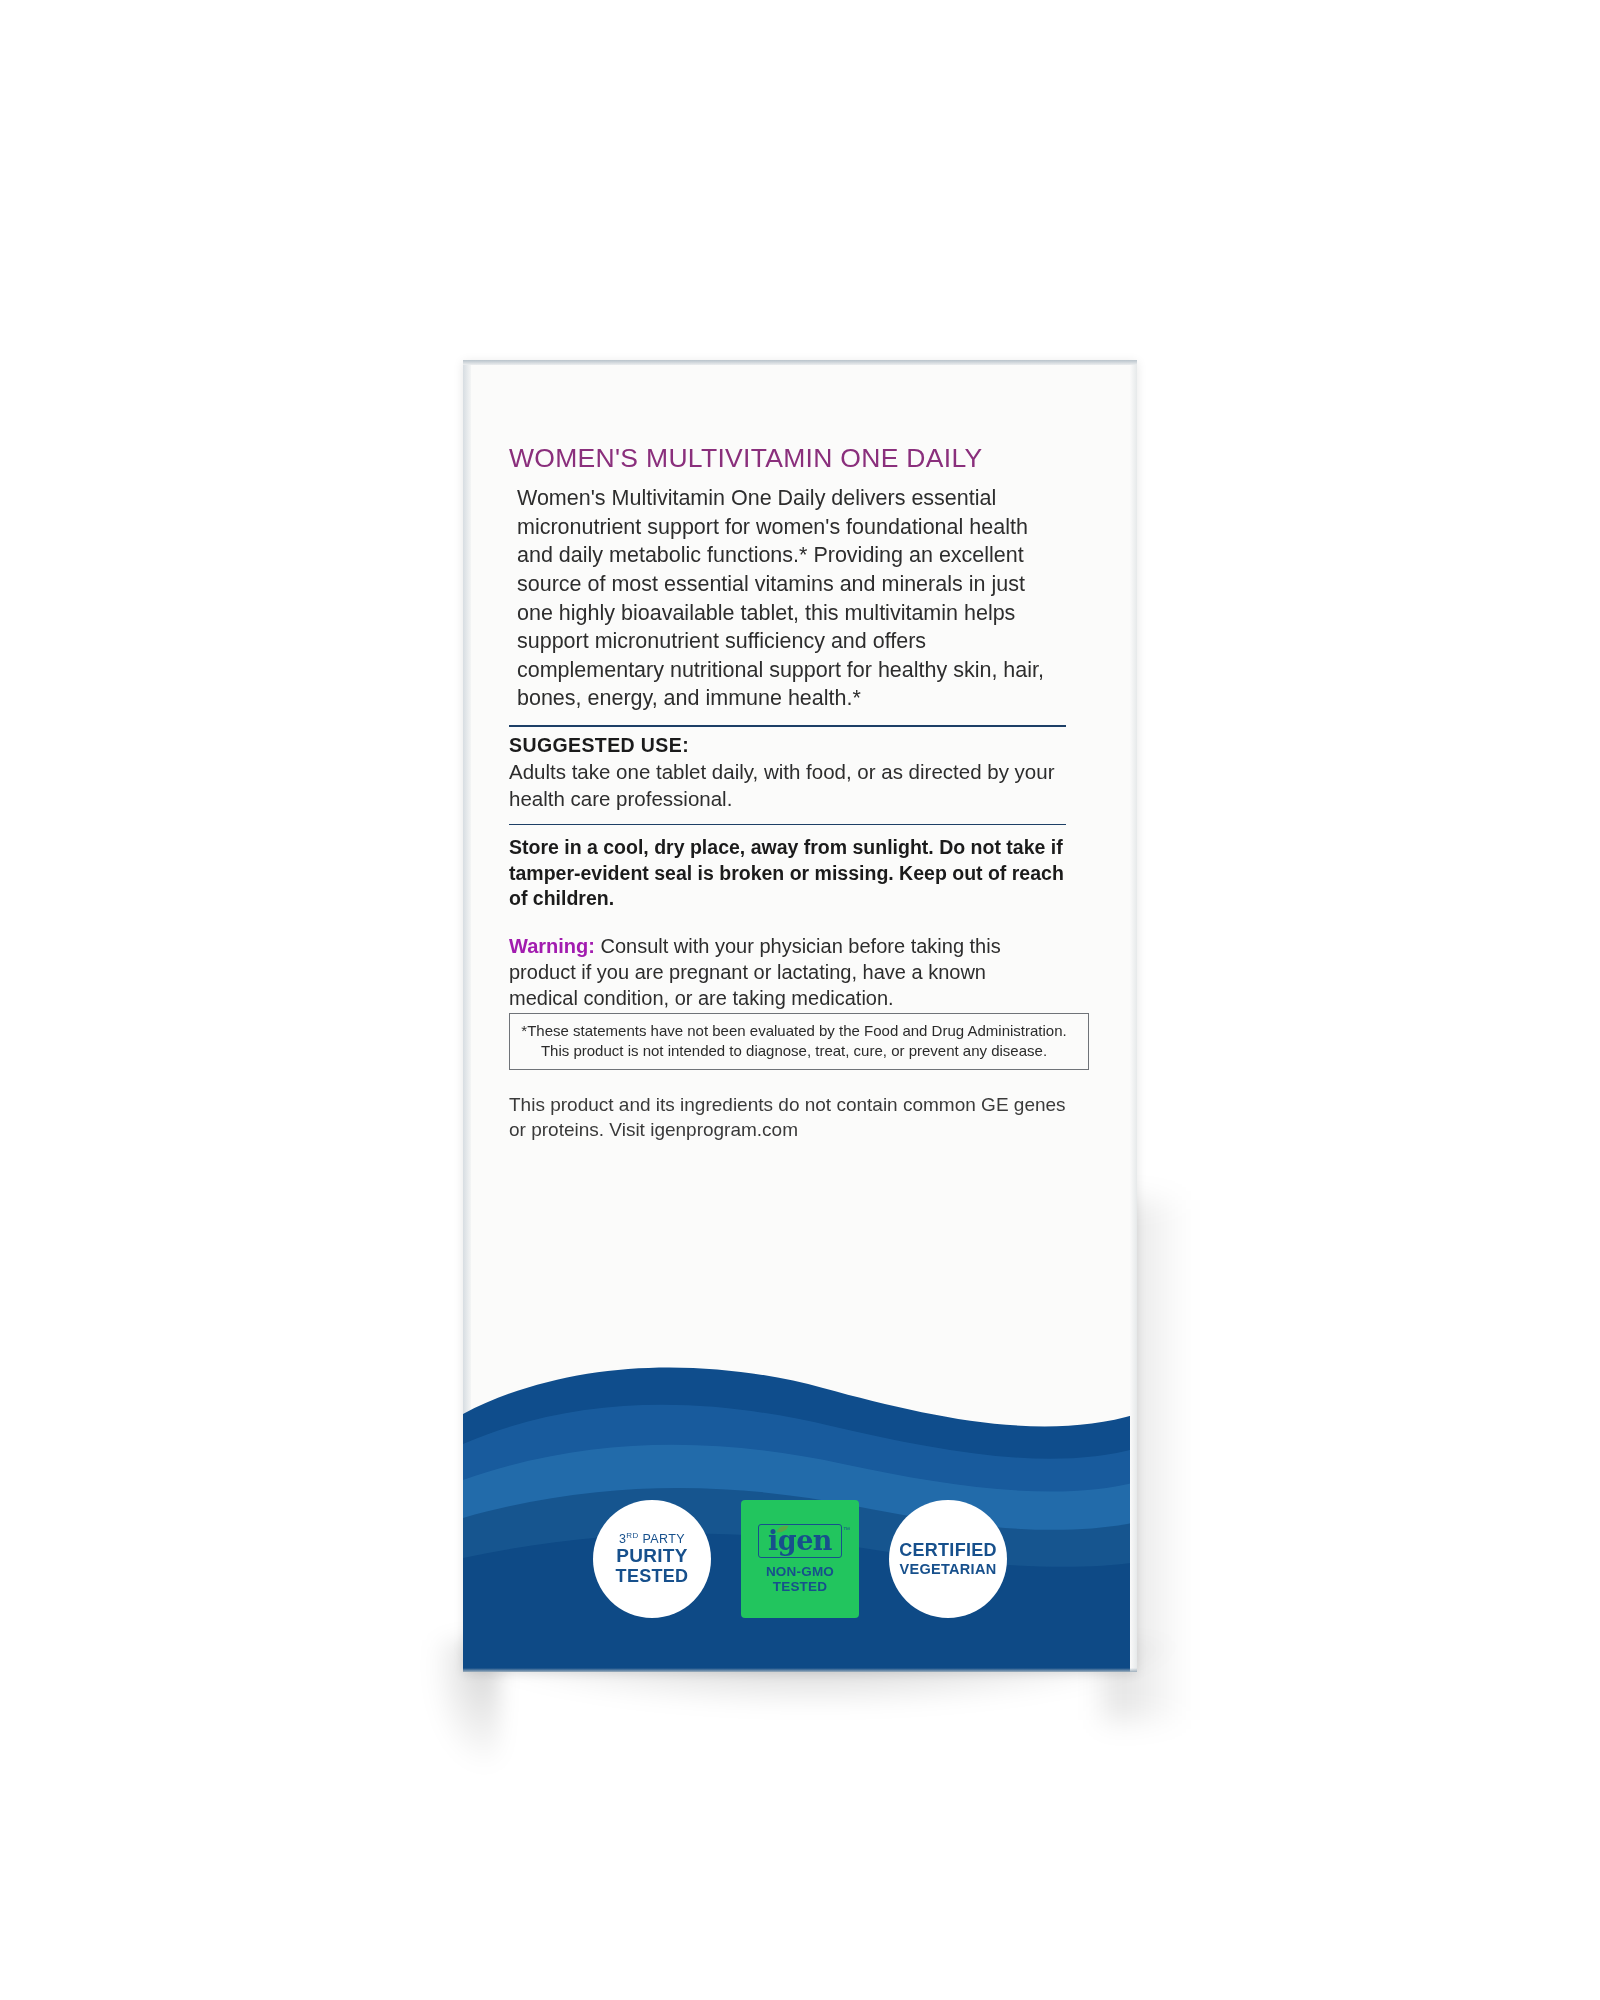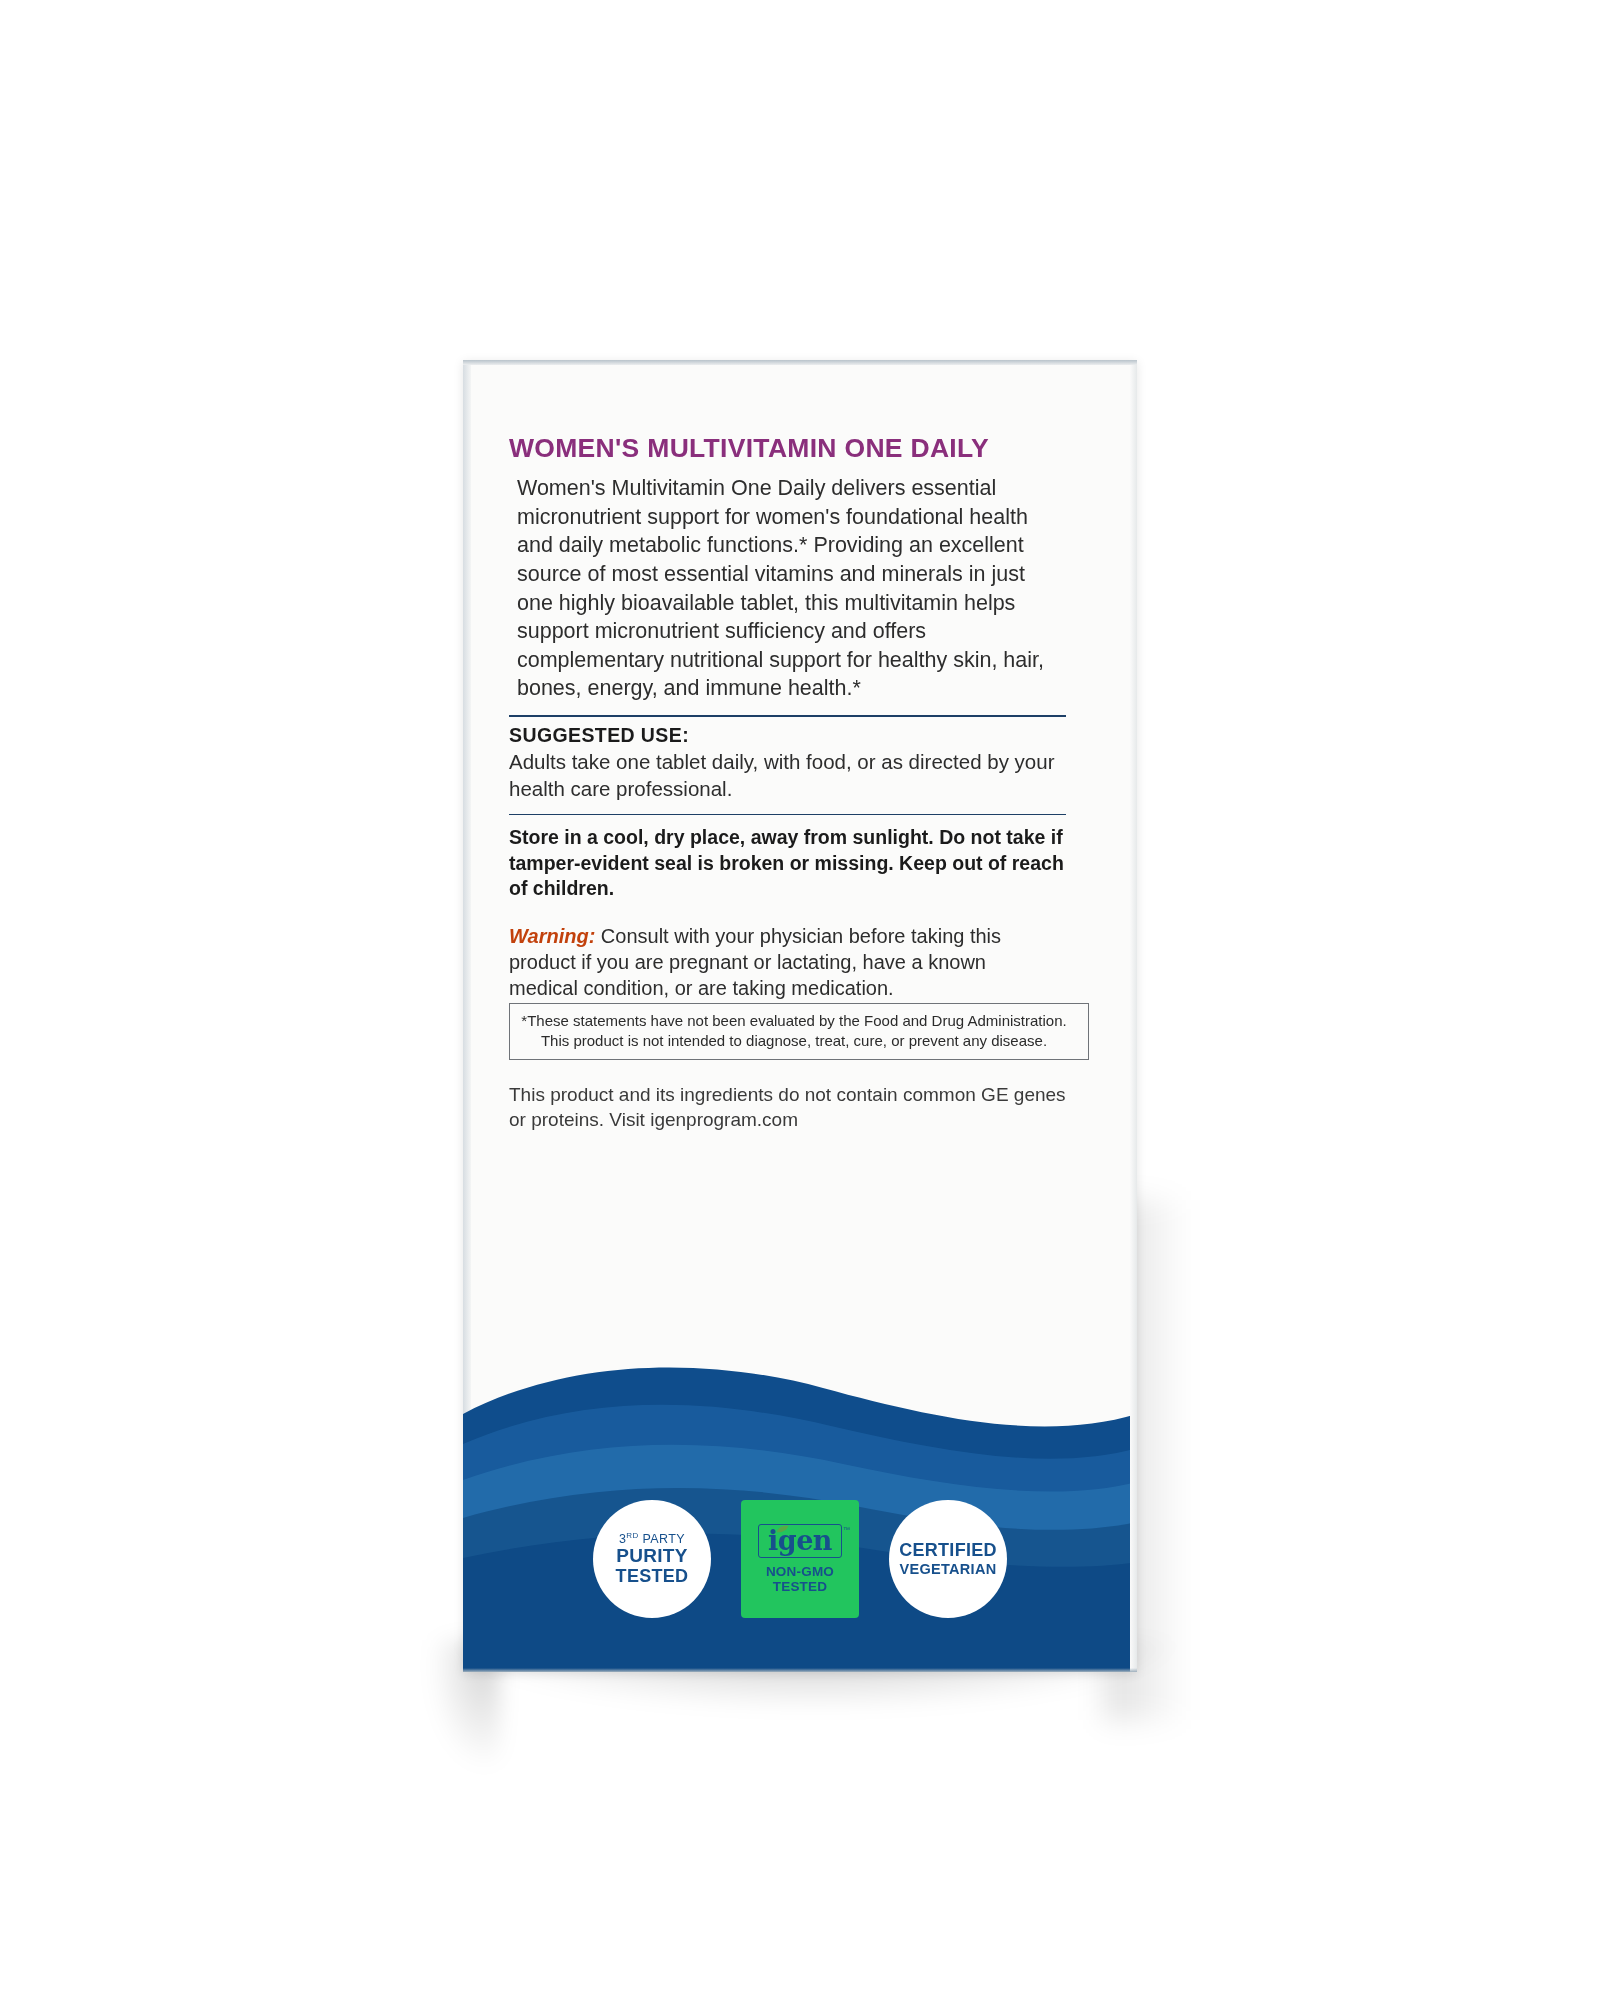--- a/index.html
+++ b/index.html
@@ -96,24 +96,24 @@
   .content {
     position: absolute;
     left: 46px;
     top: 66px;
     width: 560px;
     color: #2b2b2b;
   }
 
   .title {
     color: #8a2f7c;
-    font-weight: bold;
+    font-weight: normal;
     font-size: 26.5px;
     letter-spacing: 0.3px;
-    margin: 8px 0 11px 0;
+    margin: 18px 0 11px 0;
     line-height: 1.1;
   }
 
   .intro {
     font-size: 21.5px;
     line-height: 1.33;
     color: #2d2d2d;
     margin: 8px;
     width: 530px;
   }
@@ -153,22 +153,21 @@
   }
 
   .warning {
     font-size: 20px;
     line-height: 1.3;
     color: #2d2d2d;
     margin: 22px 0 0 0;
     width: 545px;
   }
   .warning b {
-    color: #c2410c;
-    font-style: italic;
+    color: #a21caf;
   }
 
   .fda-box {
     margin-top: 2px;
     border: 1px solid #6f7378;
     padding: 7px 20px 8px 10px;
     width: 580px;
     box-sizing: border-box;
   }
   .fda-box p {

